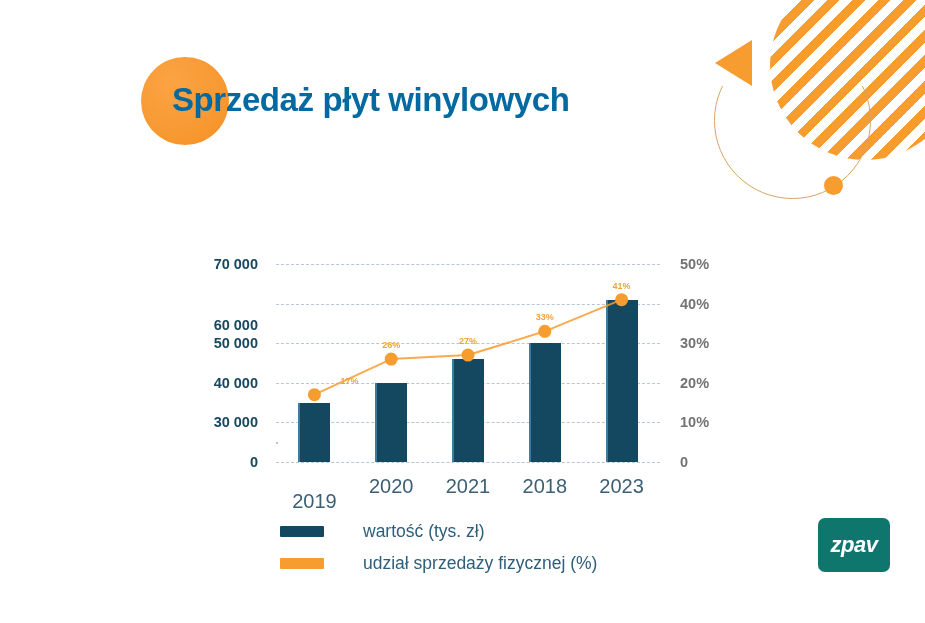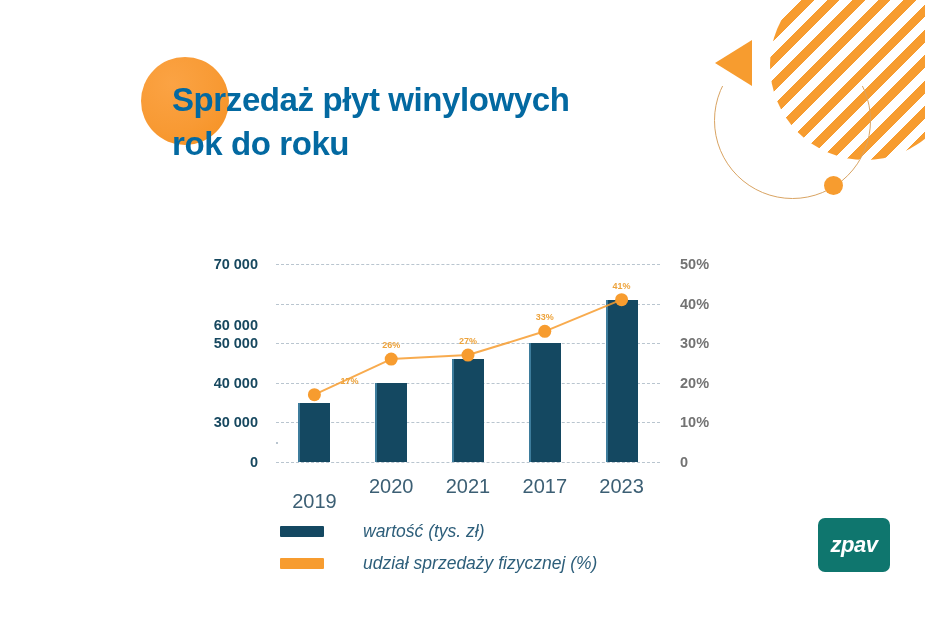--- a/index.html
+++ b/index.html
@@ -68,21 +68,21 @@
   }
 
   .lineSvg{position:absolute;left:0;top:0;width:100%;height:100%;overflow:visible;}
   .pct-label{
     position:absolute;transform:translate(-50%,-100%);
     color:#eda33c;font-size:9px;font-weight:bold;white-space:nowrap;
     margin-top:-9px;
   }
 
   
-  .legend{position:absolute;left:280px;top:515px;font-style:italic;}
+  .legend{position:absolute;left:280px;top:515px;}
   .legend-row{display:flex;align-items:center;height:32px;}
   .legend-swatch{width:44px;height:11px;border-radius:1px;margin-right:39px;}
   .legend-text{color:#2d5e7a;font-size:17.5px;white-space:nowrap;}
 
   
   .logo{
     position:absolute;left:818px;top:518px;width:72px;height:54px;border-radius:7px;
     background:#0f766e;display:flex;align-items:center;justify-content:center;
   }
   .logo-text{
@@ -95,21 +95,20 @@
 <div class="slide">
 
   <div class="deco-striped"></div>
   <div class="deco-arc"></div>
   <div class="deco-arc-dot"></div>
   <div class="deco-triangle"></div>
   <div class="deco-circle-title"></div>
 
   <div class="title">
     <span>Sprzedaż płyt winylowych</span>
-    <span class="l2">rok do roku</span>
   </div>
 
   <div class="chart">
     <div class="plot" id="plot">
         <div class="gridline" style="top: 0px;"></div>
         <div class="ylabel" style="top: 0px;">70 000</div>
         <div class="ylabel-r" style="top: 0px;">50%</div>
         <div class="gridline" style="top: 39.6px;"></div>
         <div class="ylabel" style="top: 39.6px; margin-top: 21px;">60 000</div>
         <div class="ylabel-r" style="top: 39.6px;">40%</div>
@@ -126,21 +125,21 @@
         <div class="ylabel" style="top: 198px;">0</div>
         <div class="ylabel-r" style="top: 198px;">0</div>
         <div class="tickdot" style="top: 178.2px;"></div>
         <div class="bar" style="left: 22.4px; height: 59.4px;"></div>
         <div class="xlabel" style="left: 38.4px; margin-top: 28px;">2019</div>
         <div class="bar" style="left: 99.2px; height: 79.2px;"></div>
         <div class="xlabel" style="left: 115.2px;">2020</div>
         <div class="bar" style="left: 176px; height: 102.96px;"></div>
         <div class="xlabel" style="left: 192px;">2021</div>
         <div class="bar" style="left: 252.8px; height: 118.8px;"></div>
-        <div class="xlabel" style="left: 268.8px;">2017</div>
+        <div class="xlabel" style="left: 268.8px;">2018</div>
         <div class="bar" style="left: 329.6px; height: 162.36px;"></div>
         <div class="xlabel" style="left: 345.6px;">2023</div>
         <svg class="lineSvg" viewBox="0 0 384 198" preserveAspectRatio="none">
           <polyline points="38.4,130.68 115.19999999999999,95.04 192,91.08 268.8,67.32000000000001 345.59999999999997,35.64" fill="none" stroke="#f79c2f" stroke-width="2" stroke-linejoin="round" opacity="0.85"></polyline>
           <circle cx="38.4" cy="130.68" r="6.5" fill="#f79c2f"></circle>
           <circle cx="115.19999999999999" cy="95.04" r="6.5" fill="#f79c2f"></circle>
           <circle cx="192" cy="91.08" r="6.5" fill="#f79c2f"></circle>
           <circle cx="268.8" cy="67.32000000000001" r="6.5" fill="#f79c2f"></circle>
           <circle cx="345.59999999999997" cy="35.64" r="6.5" fill="#f79c2f"></circle>
         </svg>

